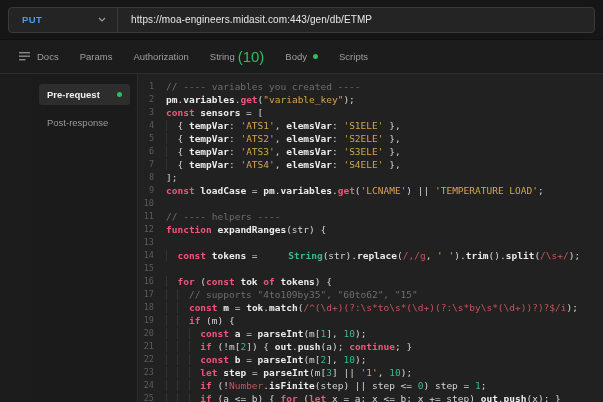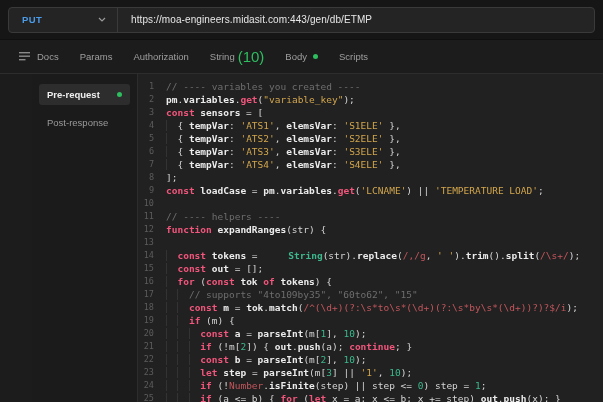--- a/index.html
+++ b/index.html
@@ -129,21 +129,21 @@
           <div class="line"><span class="ln">5</span><span class="code"><span class="tk-ig">  </span><span class="tk-pl">{ </span><span class="tk-fn">tempVar</span><span class="tk-pl">: </span><span class="tk-str">'ATS2'</span><span class="tk-pl">, </span><span class="tk-fn">elemsVar</span><span class="tk-pl">: </span><span class="tk-str">'S2ELE'</span><span class="tk-pl"> },</span></span></div>
           <div class="line"><span class="ln">6</span><span class="code"><span class="tk-ig">  </span><span class="tk-pl">{ </span><span class="tk-fn">tempVar</span><span class="tk-pl">: </span><span class="tk-str">'ATS3'</span><span class="tk-pl">, </span><span class="tk-fn">elemsVar</span><span class="tk-pl">: </span><span class="tk-str">'S3ELE'</span><span class="tk-pl"> },</span></span></div>
           <div class="line"><span class="ln">7</span><span class="code"><span class="tk-ig">  </span><span class="tk-pl">{ </span><span class="tk-fn">tempVar</span><span class="tk-pl">: </span><span class="tk-str">'ATS4'</span><span class="tk-pl">, </span><span class="tk-fn">elemsVar</span><span class="tk-pl">: </span><span class="tk-str">'S4ELE'</span><span class="tk-pl"> },</span></span></div>
           <div class="line"><span class="ln">8</span><span class="code"><span class="tk-pl">];</span></span></div>
           <div class="line"><span class="ln">9</span><span class="code"><span class="tk-kw">const</span><span class="tk-pl"> </span><span class="tk-fn">loadCase</span><span class="tk-pl"> = </span><span class="tk-fn">pm</span><span class="tk-pl">.</span><span class="tk-fn">variables</span><span class="tk-pl">.</span><span class="tk-kw">get</span><span class="tk-pl">(</span><span class="tk-str">'LCNAME'</span><span class="tk-pl">) || </span><span class="tk-str">'TEMPERATURE LOAD'</span><span class="tk-pl">;</span></span></div>
           <div class="line"><span class="ln">10</span><span class="code"></span></div>
           <div class="line"><span class="ln">11</span><span class="code"><span class="tk-cmt">// ---- helpers ----</span></span></div>
           <div class="line"><span class="ln">12</span><span class="code"><span class="tk-kw">function</span><span class="tk-pl"> </span><span class="tk-fn">expandRanges</span><span class="tk-pl">(str) {</span></span></div>
           <div class="line"><span class="ln">13</span></div>
           <div class="line"><span class="ln">14</span><span class="code"><span class="tk-ig">  </span><span class="tk-kw">const</span><span class="tk-pl"> </span><span class="tk-fn">tokens</span><span class="tk-pl"> = </span><span class="tk-typ">String</span><span class="tk-pl">(str).</span><span class="tk-fn">replace</span><span class="tk-pl">(</span><span class="tk-re">/,/g</span><span class="tk-pl">, </span><span class="tk-str">' '</span><span class="tk-pl">).</span><span class="tk-fn">trim</span><span class="tk-pl">().</span><span class="tk-fn">split</span><span class="tk-pl">(</span><span class="tk-re">/\s+/</span><span class="tk-pl">);</span></span></div>
-          <div class="line"><span class="ln">15</span><span class="code"><span class="tk-ig">  </span><span class="tk-kw">const</span><span class="tk-pl"> </span><span class="tk-fn">out</span><span class="tk-pl"> = [];</span></span></div>
+          <div class="line"><span class="ln">15</span></div>
           <div class="line"><span class="ln">16</span><span class="code"><span class="tk-ig">  </span><span class="tk-kw">for</span><span class="tk-pl"> (</span><span class="tk-kw">const</span><span class="tk-pl"> </span><span class="tk-fn">tok</span><span class="tk-pl"> </span><span class="tk-kw">of</span><span class="tk-pl"> </span><span class="tk-fn">tokens</span><span class="tk-pl">) {</span></span></div>
           <div class="line"><span class="ln">17</span><span class="code"><span class="tk-ig">  </span><span class="tk-ig">  </span><span class="tk-cmt">// supports "4to109by35", "60to62", "15"</span></span></div>
           <div class="line"><span class="ln">18</span><span class="code"><span class="tk-ig">  </span><span class="tk-ig">  </span><span class="tk-kw">const</span><span class="tk-pl"> </span><span class="tk-fn">m</span><span class="tk-pl"> = </span><span class="tk-fn">tok</span><span class="tk-pl">.</span><span class="tk-fn">match</span><span class="tk-pl">(</span><span class="tk-re">/^(\d+)(?:\s*to\s*(\d+)(?:\s*by\s*(\d+))?)?$/i</span><span class="tk-pl">);</span></span></div>
           <div class="line"><span class="ln">19</span><span class="code"><span class="tk-ig">  </span><span class="tk-ig">  </span><span class="tk-kw">if</span><span class="tk-pl"> (m) {</span></span></div>
           <div class="line"><span class="ln">20</span><span class="code"><span class="tk-ig">  </span><span class="tk-ig">  </span><span class="tk-ig">  </span><span class="tk-kw">const</span><span class="tk-pl"> </span><span class="tk-fn">a</span><span class="tk-pl"> = </span><span class="tk-fn">parseInt</span><span class="tk-pl">(m[</span><span class="tk-num">1</span><span class="tk-pl">], </span><span class="tk-num">10</span><span class="tk-pl">);</span></span></div>
           <div class="line"><span class="ln">21</span><span class="code"><span class="tk-ig">  </span><span class="tk-ig">  </span><span class="tk-ig">  </span><span class="tk-kw">if</span><span class="tk-pl"> (!m[</span><span class="tk-num">2</span><span class="tk-pl">]) { </span><span class="tk-fn">out</span><span class="tk-pl">.</span><span class="tk-fn">push</span><span class="tk-pl">(a); </span><span class="tk-kw">continue</span><span class="tk-pl">; }</span></span></div>
           <div class="line"><span class="ln">22</span><span class="code"><span class="tk-ig">  </span><span class="tk-ig">  </span><span class="tk-ig">  </span><span class="tk-kw">const</span><span class="tk-pl"> </span><span class="tk-fn">b</span><span class="tk-pl"> = </span><span class="tk-fn">parseInt</span><span class="tk-pl">(m[</span><span class="tk-num">2</span><span class="tk-pl">], </span><span class="tk-num">10</span><span class="tk-pl">);</span></span></div>
           <div class="line"><span class="ln">23</span><span class="code"><span class="tk-ig">  </span><span class="tk-ig">  </span><span class="tk-ig">  </span><span class="tk-kw">let</span><span class="tk-pl"> </span><span class="tk-fn">step</span><span class="tk-pl"> = </span><span class="tk-fn">parseInt</span><span class="tk-pl">(m[</span><span class="tk-num">3</span><span class="tk-pl">] || </span><span class="tk-str">'1'</span><span class="tk-pl">, </span><span class="tk-num">10</span><span class="tk-pl">);</span></span></div>
           <div class="line"><span class="ln">24</span><span class="code"><span class="tk-ig">  </span><span class="tk-ig">  </span><span class="tk-ig">  </span><span class="tk-kw">if</span><span class="tk-pl"> (!</span><span class="tk-re">Number</span><span class="tk-pl">.</span><span class="tk-fn">isFinite</span><span class="tk-pl">(step) || step &lt;= </span><span class="tk-num">0</span><span class="tk-pl">) step = </span><span class="tk-num">1</span><span class="tk-pl">;</span></span></div>
           <div class="line"><span class="ln">25</span><span class="code"><span class="tk-ig">  </span><span class="tk-ig">  </span><span class="tk-ig">  </span><span class="tk-kw">if</span><span class="tk-pl"> (a &lt;= b) { </span><span class="tk-kw">for</span><span class="tk-pl"> (</span><span class="tk-kw">let</span><span class="tk-pl"> x = a; x &lt;= b; x += step) </span><span class="tk-fn">out</span><span class="tk-pl">.</span><span class="tk-fn">push</span><span class="tk-pl">(x); }</span></span></div>

